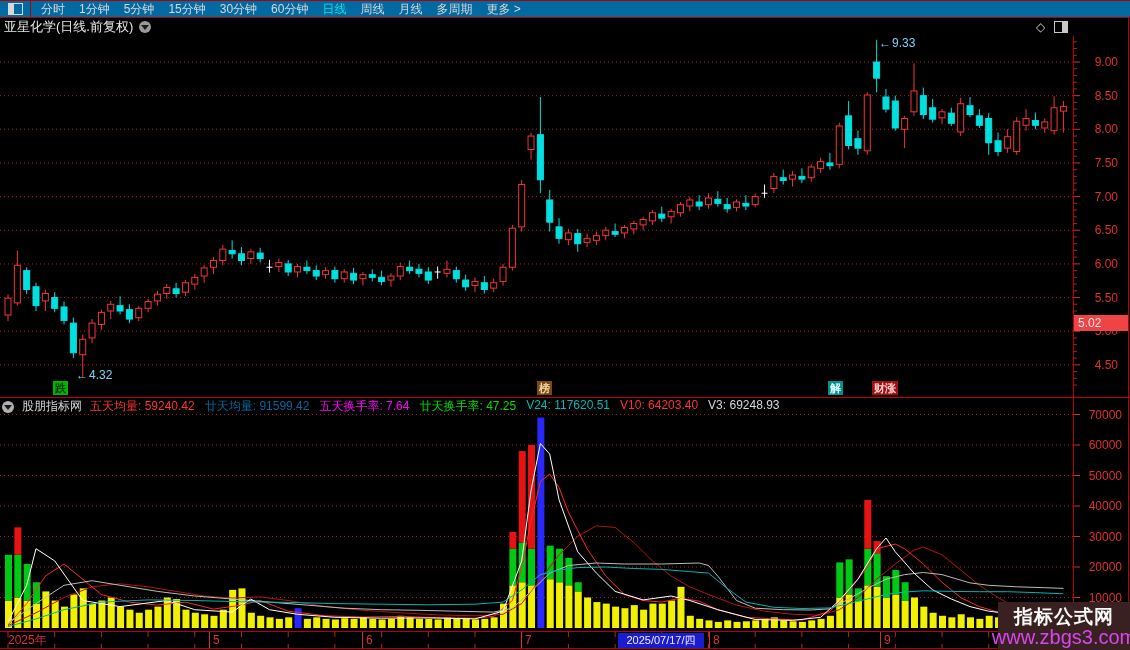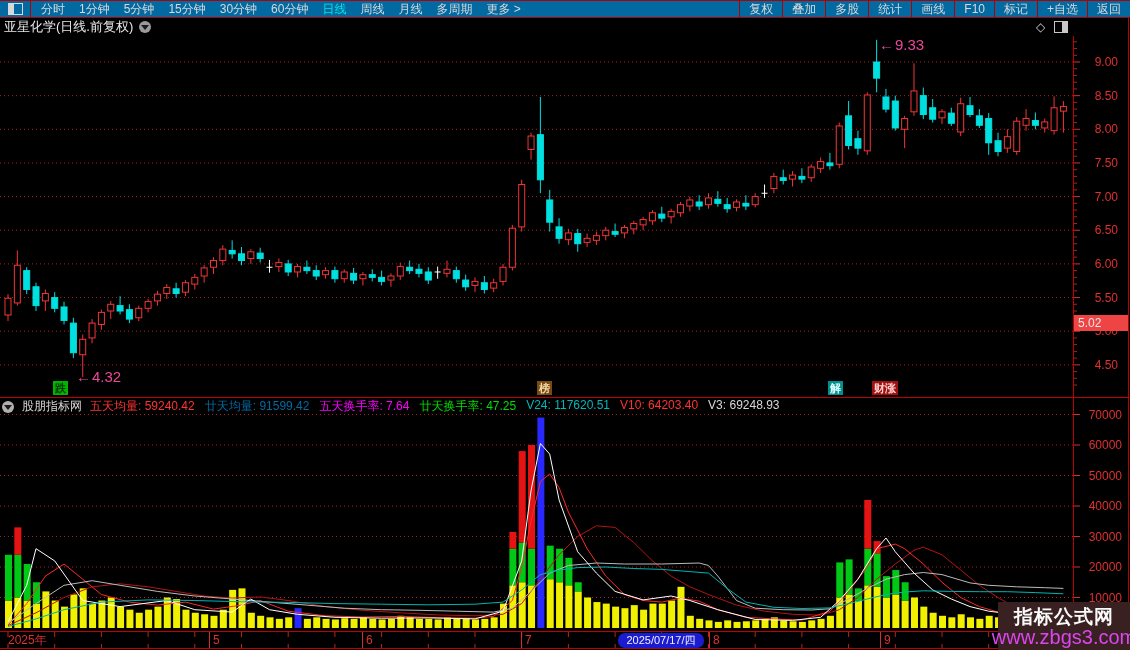--- a/index.html
+++ b/index.html
@@ -28,25 +28,25 @@
   .ind-header{position:absolute;left:2px;top:399px;height:15px;display:flex;align-items:center;gap:8px;
               font-size:12px;white-space:nowrap;z-index:4;justify-content:flex-end;}
   .ind-chev{width:12px;height:12px;border-radius:50%;background:#b0b0b0;position:relative;flex:none;}
   .ind-chev::after{content:"";position:absolute;left:2px;top:4px;border-left:4px solid transparent;border-right:4px solid transparent;border-top:5px solid #1a1a1a;}
   .ind-name{color:#d8d8d8;}
   
   .badge{position:absolute;top:381px;height:14px;line-height:14px;font-size:11px;font-weight:bold;
          padding:0 2px;z-index:4;}
   
   .date-tag{position:absolute;left:618px;top:633px;width:86px;height:15px;background:#1b1bd0;
-            color:#f0f0ff;font-size:11px;line-height:15px;text-align:center;z-index:4;border-radius:7px;}
+            color:#f0f0ff;font-size:11px;line-height:15px;text-align:center;z-index:4;}
   .price-tag{position:absolute;left:1074px;top:315px;width:54px;height:16px;background:#ef4444;
              color:#e8e8e8;font-size:12px;line-height:16px;padding-left:4px;box-sizing:border-box;z-index:4;}
   
-  .anno{position:absolute;color:#ec4899;font-size:15px;white-space:nowrap;z-index:3;}
+  .anno{position:absolute;color:#7dd3fc;font-size:12px;white-space:nowrap;z-index:3;}
   .anno::before{content:"\2190";margin-right:1px;}
   #anno-high{left:879px;top:36px;}
   #anno-low{left:76px;top:368px;}
   
   .watermark{position:absolute;left:998px;top:602px;width:132px;height:48px;background:#3a2121;
              display:flex;flex-direction:column;align-items:center;justify-content:center;z-index:7;}
   .wm1{font-size:19px;font-weight:bold;color:#fafafa;letter-spacing:1px;line-height:22px;}
   .wm2{font-size:20px;color:#d946ef;line-height:19px;}
   svg#chart-svg{position:absolute;left:0;top:0;z-index:1;}
 </style>
@@ -593,31 +593,20 @@
       <span>5分钟</span>
       <span>15分钟</span>
       <span>30分钟</span>
       <span>60分钟</span>
       <span class="active">日线</span>
       <span>周线</span>
       <span>月线</span>
       <span>多周期</span>
       <span>更多 &gt;</span>
     </div>
-  <div class="tb-right" id="tb-right">
-      <span>复权</span>
-      <span>叠加</span>
-      <span>多股</span>
-      <span>统计</span>
-      <span>画线</span>
-      <span>F10</span>
-      <span>标记</span>
-      <span>+自选</span>
-      <span>返回</span>
-    </div>
 </div>
 
 <div class="title-row">
   <span class="title-text">亚星化学(日线.前复权)</span>
   <span class="chev-circle"></span>
 </div>
 <div class="corner-icons">
   <span class="diamond-icon">◇</span>
   <span class="pane-icon"></span>
 </div>

